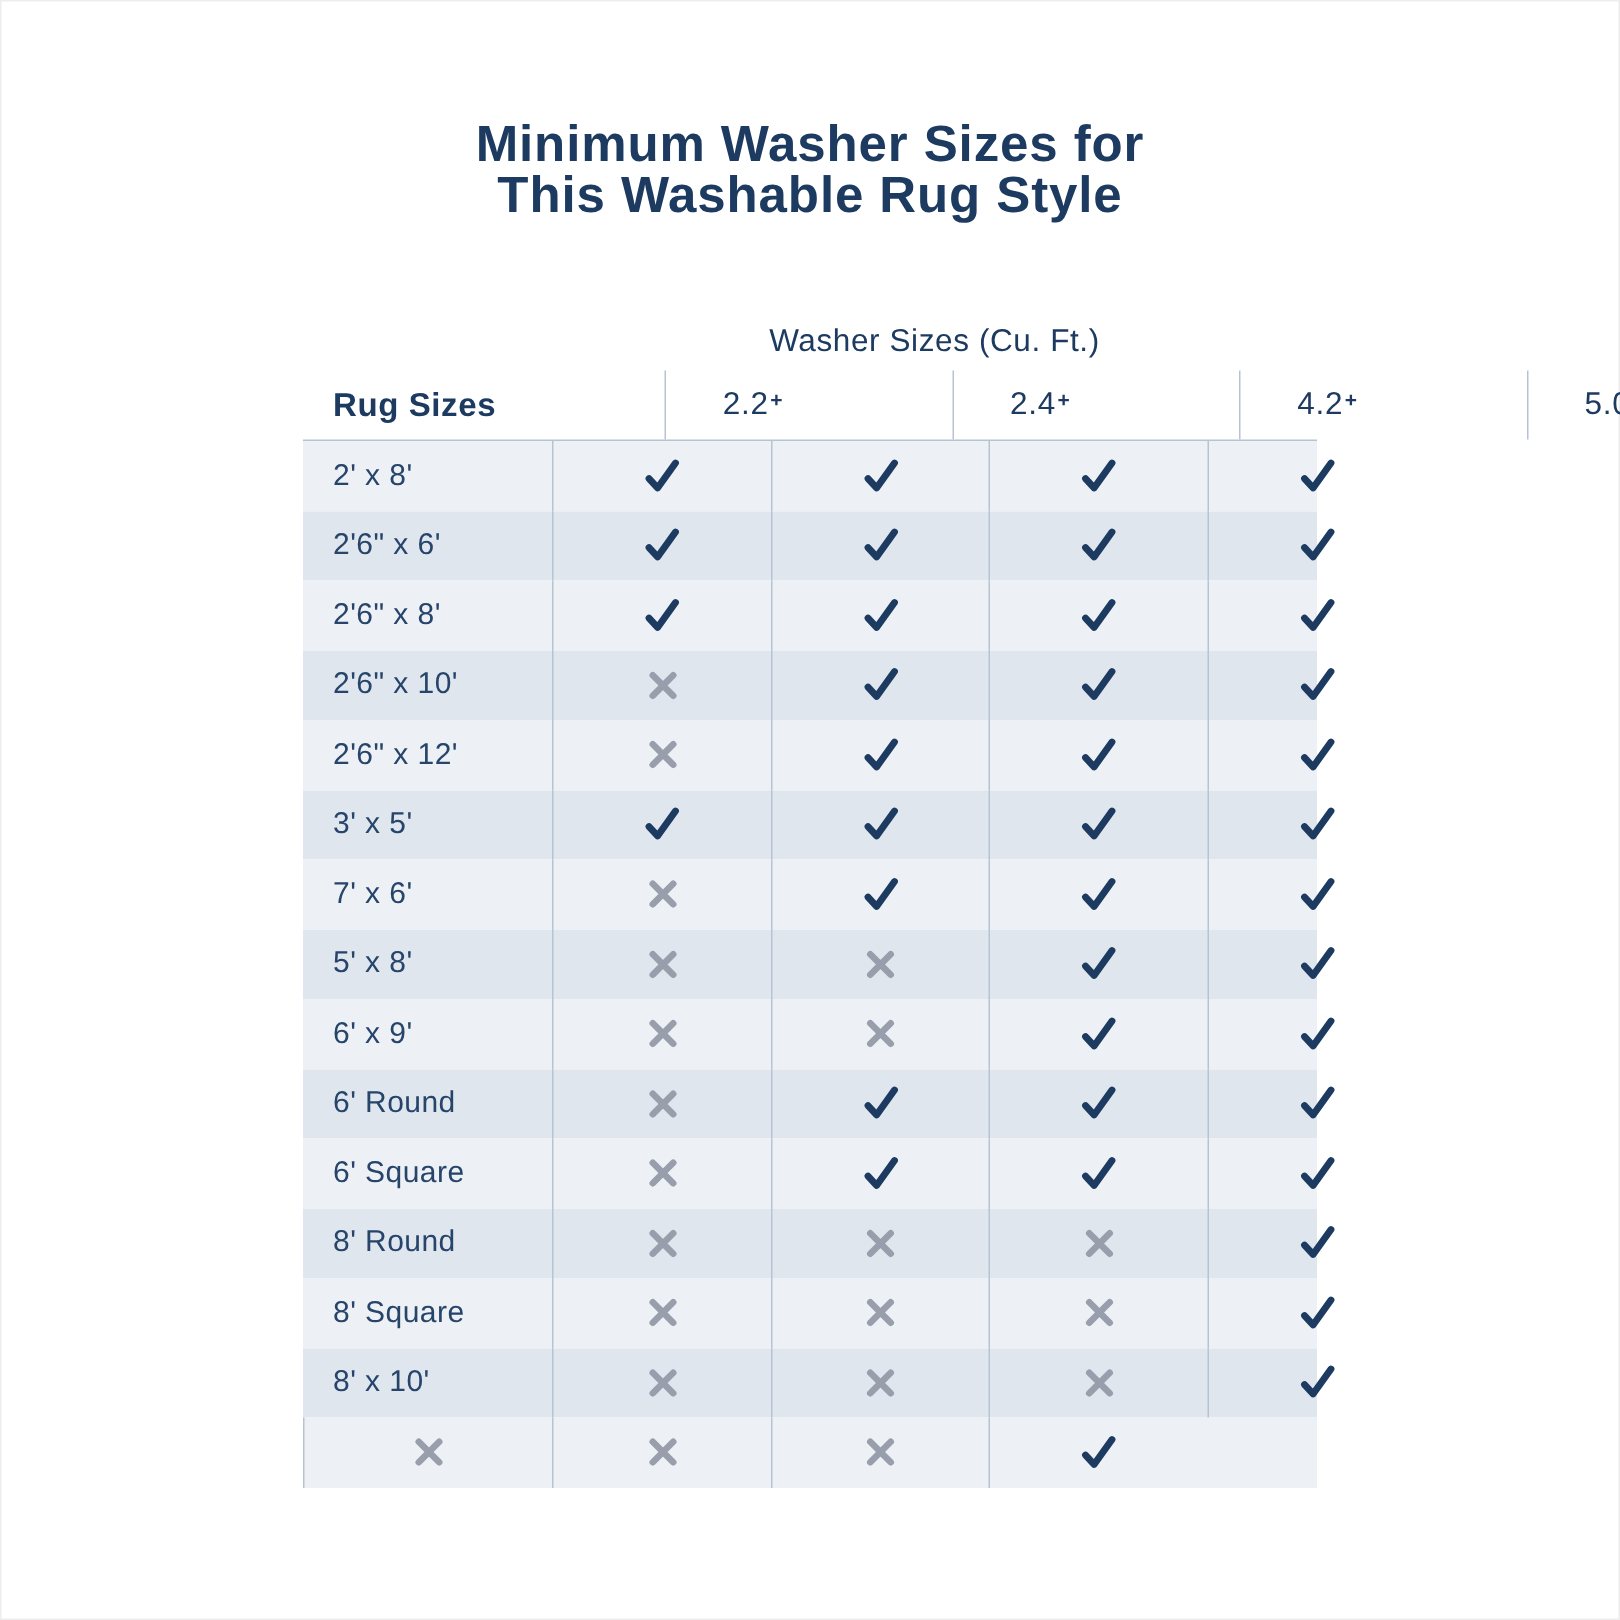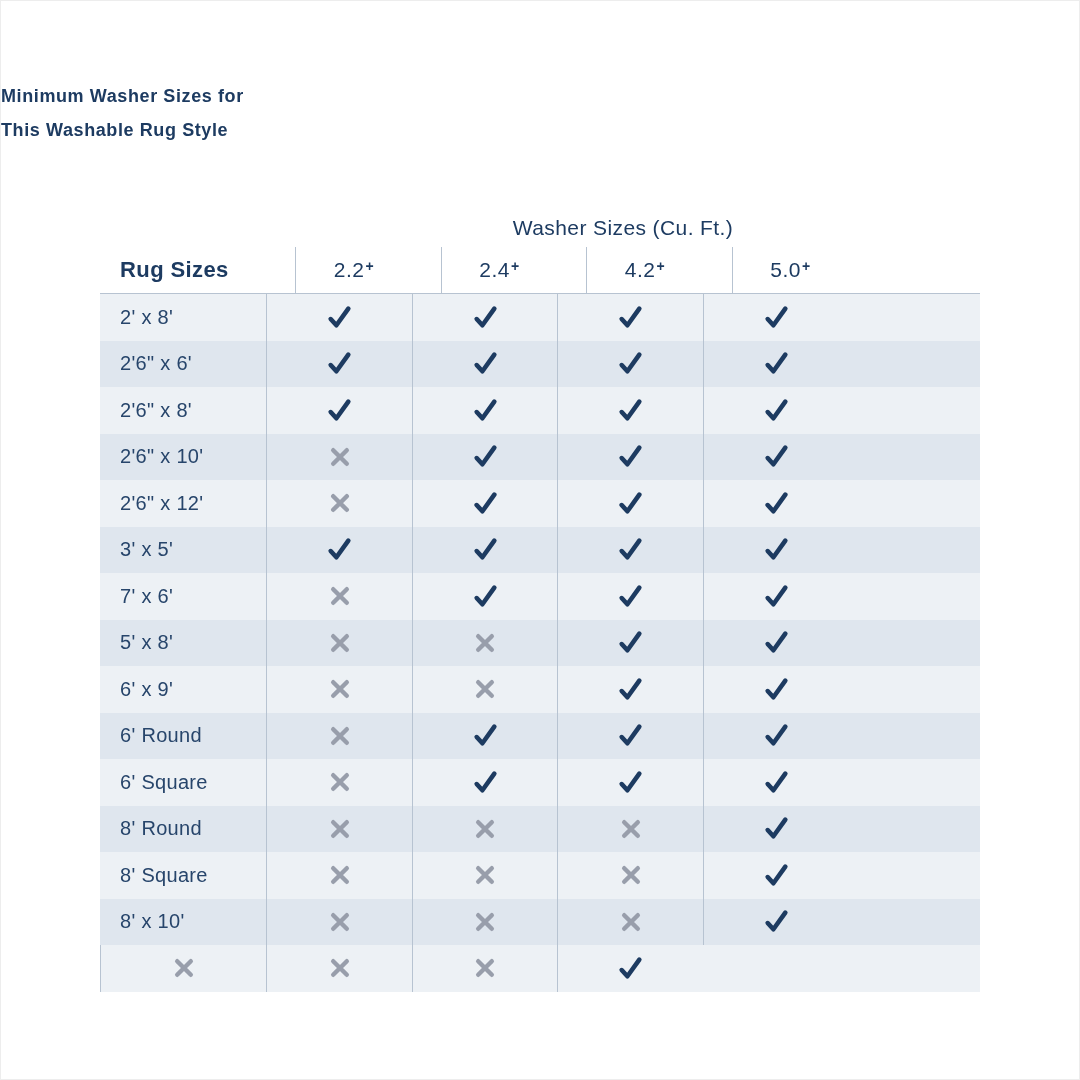--- a/index.html
+++ b/index.html
@@ -10,30 +10,31 @@
     color: var(--navy, #1d3b61);
     overflow: hidden;
   }
   .canvas {
     width: 1080px; height: 1080px;
     background: #ffffff;
     border: 1px solid #ededed;
   }
   .title {
     margin-top: 78px;
-    font-size: 18px;
+    text-align: center;
+    font-size: 34px;
     font-weight: 600;
     letter-spacing: 0.6px;
     line-height: 34px;
     color: var(--navy, #1d3b61);
   }
   .title .line { display: block; }
 
   .table {
-    width: 880px;
+    width: 676px;
     margin: 28px auto 0 auto;
   }
   .group-row {
     display: grid;
     grid-template-columns: 166px 1fr;
     height: 72px;
     align-items: end;
   }
   .group-header {
     text-align: center;
@@ -43,20 +44,21 @@
     padding-bottom: 7px;
     color: var(--navy, #1d3b61);
   }
   .grid-row {
     display: grid;
     grid-template-columns: 166px 146px 145px 146px 145px;
   }
   .header-row {
     height: 47px;
     border-bottom: 1px solid var(--divider, #b7c3d1);
+    gap: 46px;
   }
   .header-label {
     display: flex; align-items: center;
     padding-left: 20px;
     font-size: 22px;
     font-weight: 600;
     letter-spacing: 0.4px;
     color: var(--navy, #1d3b61);
   }
   .col-header {

